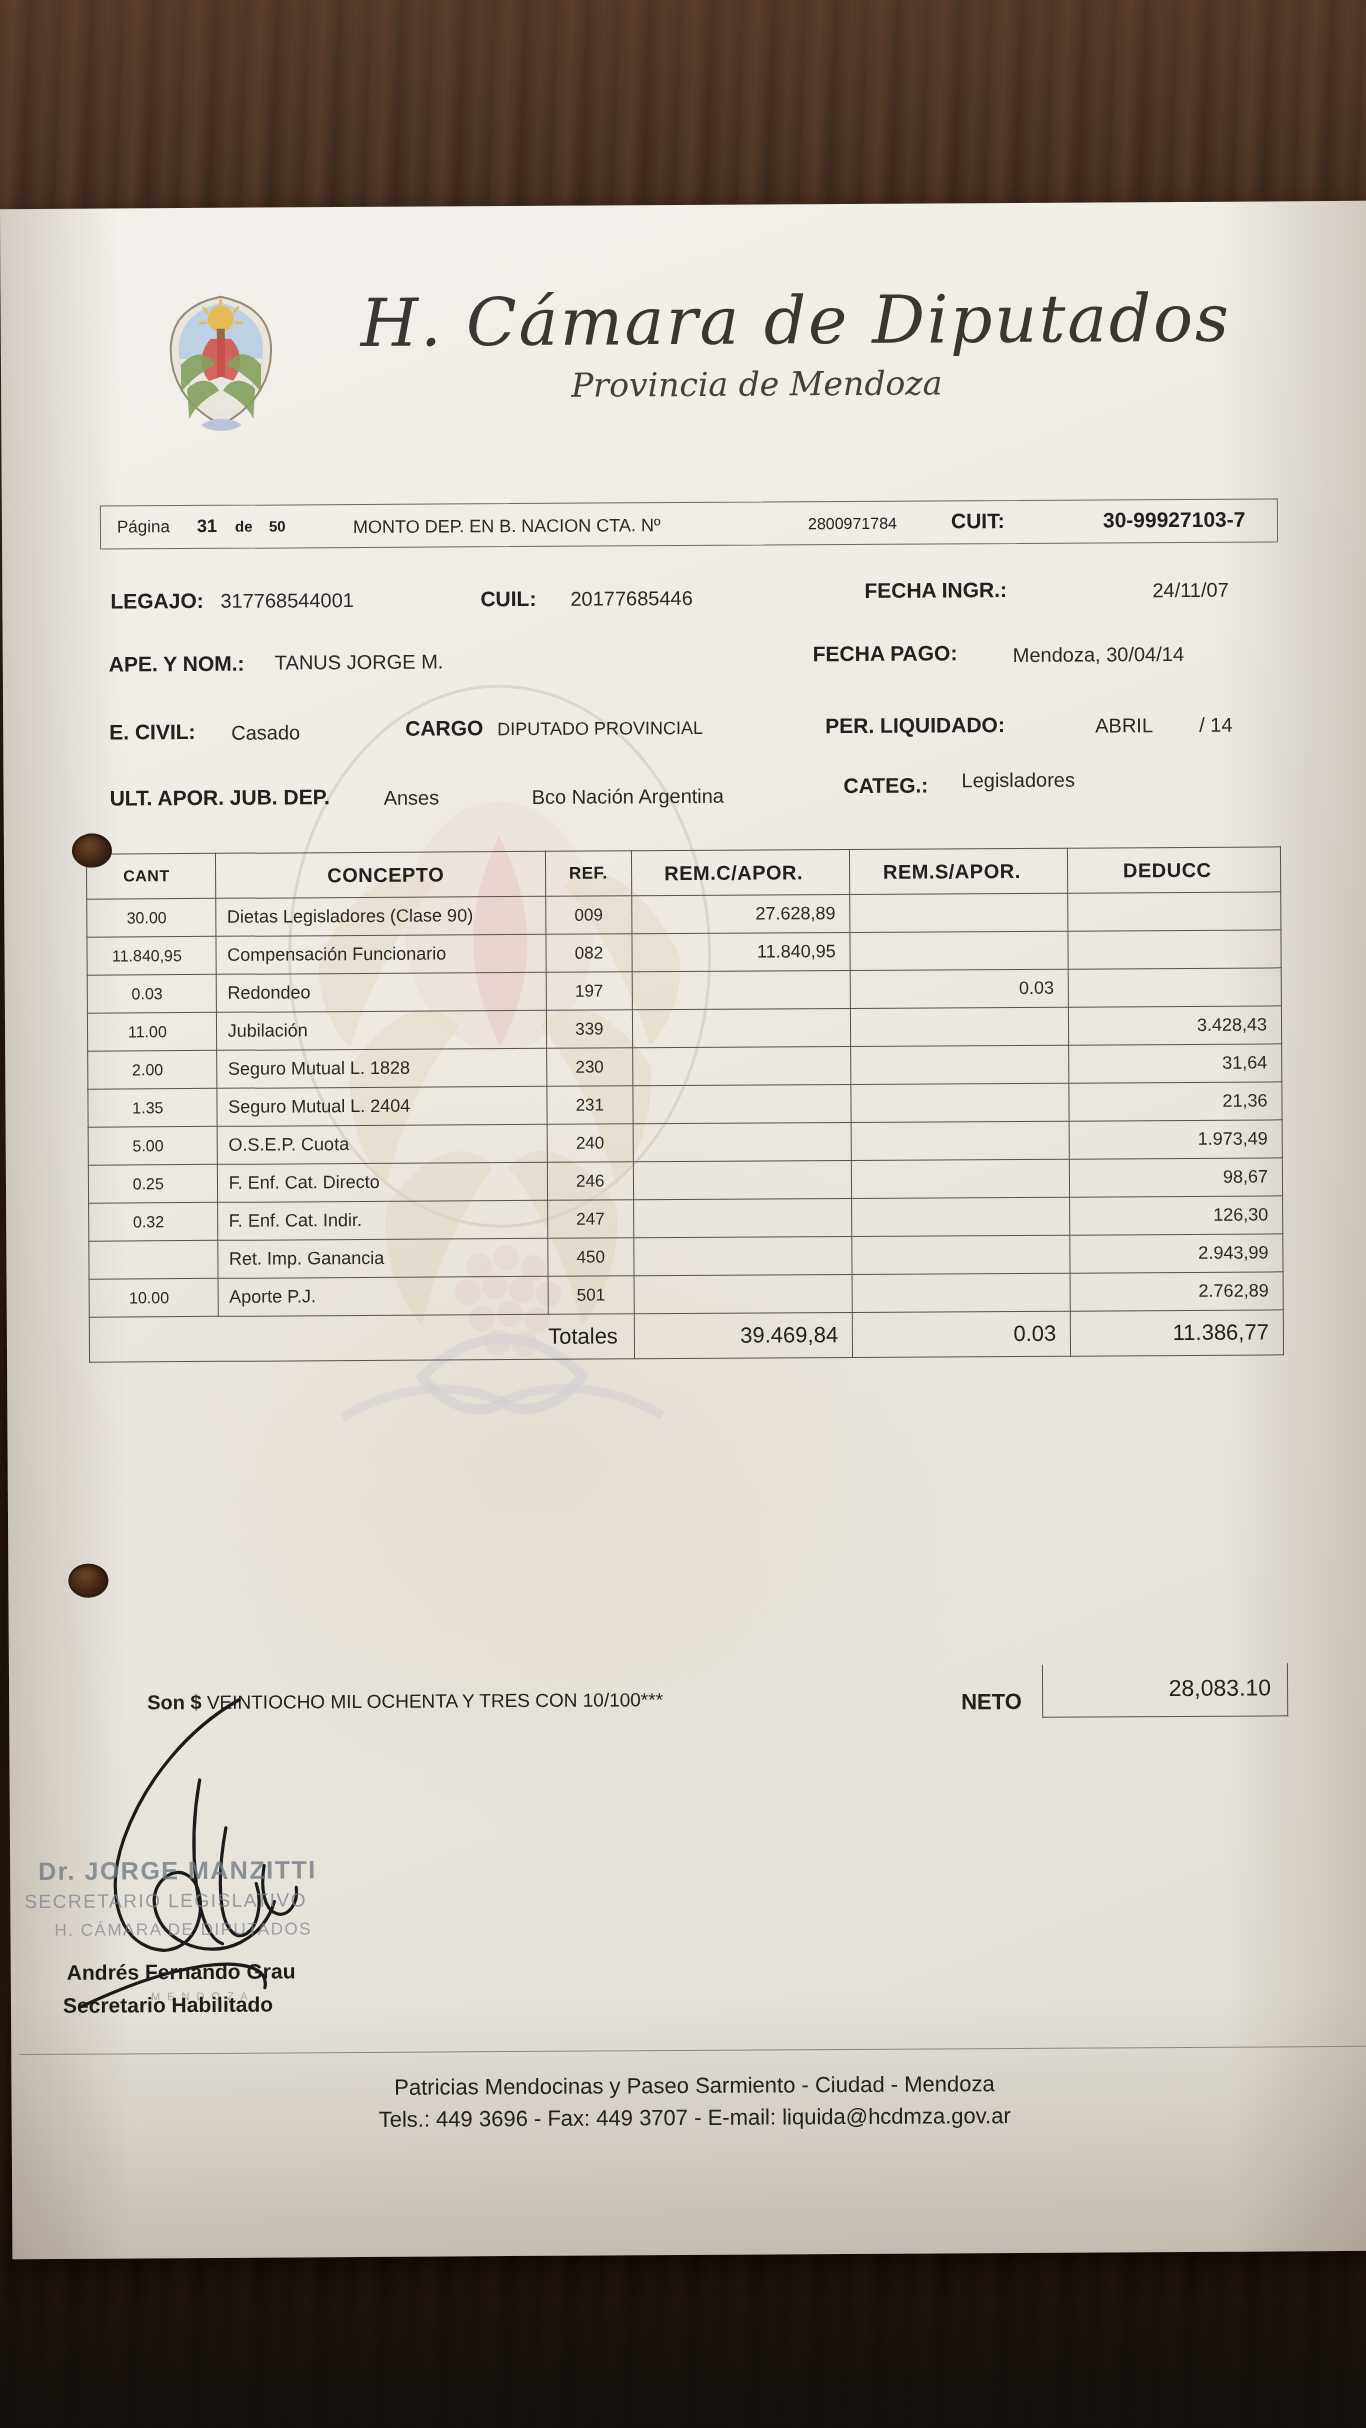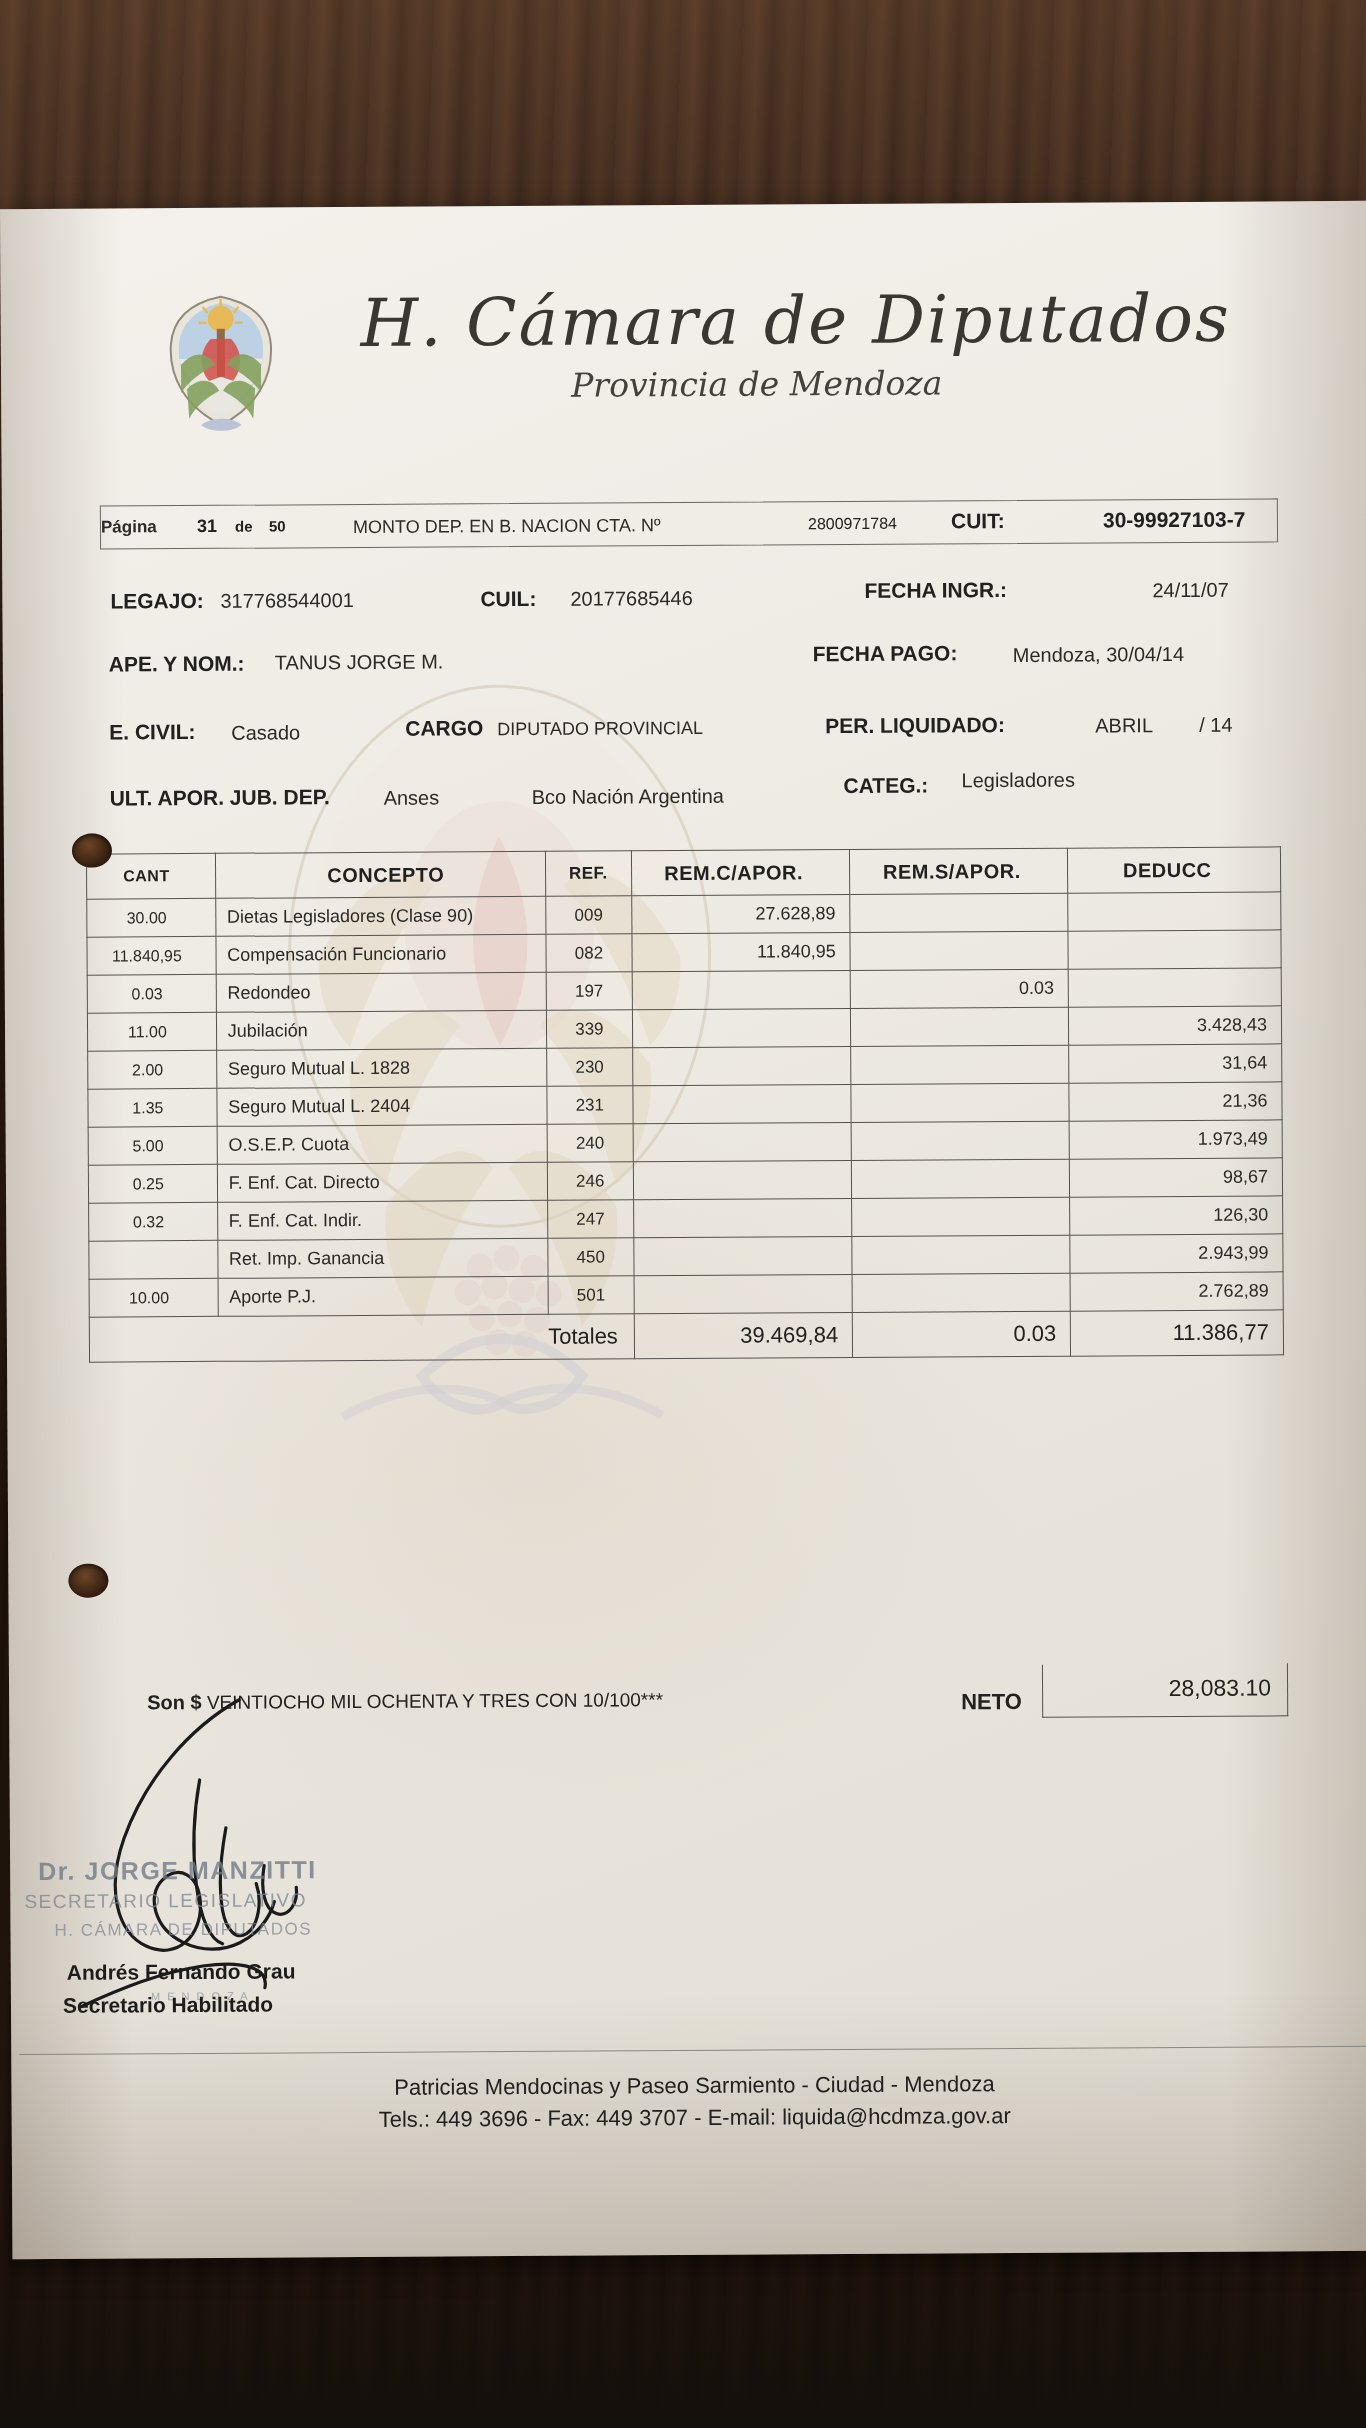--- a/index.html
+++ b/index.html
@@ -109,21 +109,21 @@
   
   .topbar {
     position: absolute;
     left: 98px;
     top: 297px;
     width: 1176px;
     height: 42px;
     border: 1.5px solid #6a6762;
   }
   .tb { position: absolute; white-space: nowrap; }
-  .tb-pagina { left: 0; top: 11px; font-size: 17px; font-weight: bold; color: #2c2a27; }
+  .tb-pagina { left: 16px; top: 11px; font-size: 17px; font-weight: normal; color: #2c2a27; }
   .tb-pnum   { left: 96px; top: 10px; font-size: 18px; font-weight: bold; }
   .tb-de     { left: 134px; top: 12px; font-size: 15px; font-weight: bold; }
   .tb-ptot   { left: 168px; top: 12px; font-size: 15px; font-weight: bold; }
   .tb-monto  { left: 252px; top: 12px; font-size: 18px; color: #2c2a27; }
   .tb-cuenta { left: 707px; top: 13px; font-size: 16px; }
   .tb-cuit   { left: 850px; top: 8px; font-size: 21px; font-weight: bold; }
   .tb-cuitv  { left: 1002px; top: 8px; font-size: 21px; font-weight: bold; }
 
   
   .fld { position: absolute; white-space: nowrap; }

